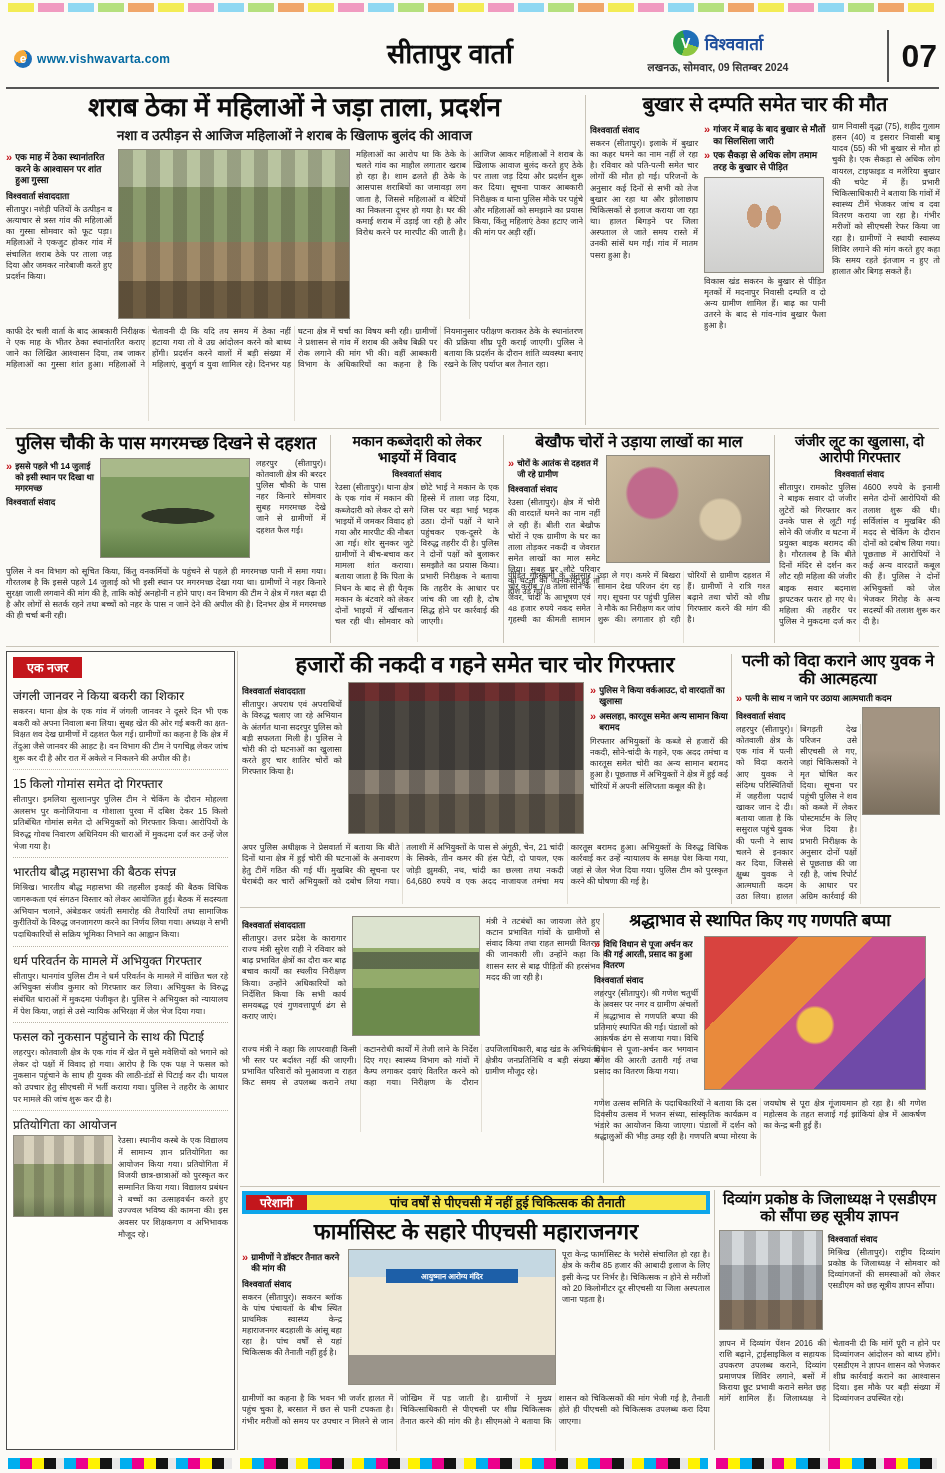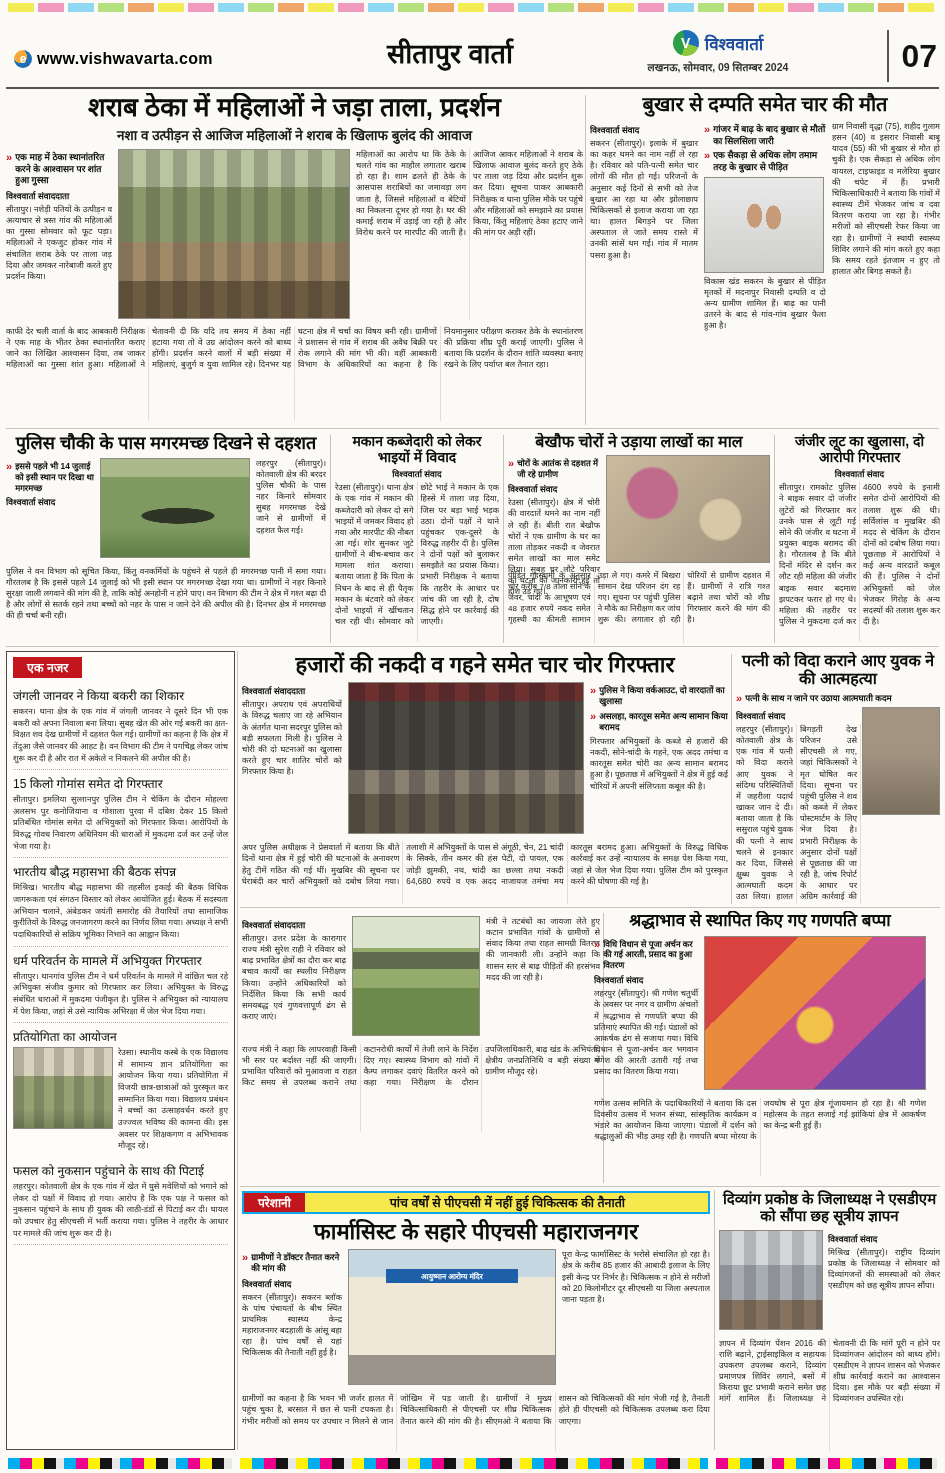--- a/index.html
+++ b/index.html
@@ -20,35 +20,35 @@
   .byline { font-weight:bold; font-size:8.6px; color:#111; margin:3px 0 2px; }
   .bullet { display:flex; gap:3px; font-size:9px; font-weight:bold; line-height:1.3; margin:3px 0; color:#111; }
   .bullet .mk { color:#c3161c; font-size:11px; line-height:1; flex:none; }
   .photo { border:1px solid #8f8b80; flex:none; position:relative; }
   .hr { position:absolute; height:1px; background:#c9c4b8; }
   .vr { position:absolute; width:1px; background:#c9c4b8; }
   .row { display:flex; gap:6px; }
   
   .mast-url { position:absolute; left:14px; top:38px; display:flex; align-items:center; gap:5px; }
   .globe { width:18px; height:18px; border-radius:50%; background:radial-gradient(circle at 35% 35%,#f4a83a 0 40%,#1f6fb8 41%); color:#fff; font-weight:bold; font-size:12px; display:flex; align-items:center; justify-content:center; }
-  .url-text { font-size:16px; font-weight:bold; color:#000000; letter-spacing:.3px; }
+  .url-text { font-size:12px; font-weight:bold; color:#0369a1; letter-spacing:.3px; }
   .edition-title { position:absolute; left:300px; top:22px; width:300px; text-align:center; font-size:27px; font-weight:bold; color:#0d0d0d; }
   .brand-wrap { position:absolute; left:618px; top:18px; width:200px; }
   .brand-row { display:flex; align-items:center; gap:6px; justify-content:center; }
   .vlogo { width:26px; height:26px; border-radius:50%; background:conic-gradient(from 200deg,#2e9e49 0 40%,#1f6fb8 40% 75%,#8dc63f 75%); color:#fff; font-weight:bold; font-size:14px; display:flex; align-items:center; justify-content:center; }
   .brand-name { font-size:17px; font-weight:bold; color:#1f4e9c; }
   .mast-date { text-align:center; font-size:10.5px; color:#333; margin-top:4px; font-weight:bold; }
   .pageno { position:absolute; right:8px; top:18px; height:52px; border-left:2px solid #555; padding-left:12px; display:flex; align-items:center; font-size:32px; font-weight:bold; color:#111; }
   
   .eknazar { border:1.5px solid #4a4a4a; padding:5px 6px; background:#fefdf9; }
   .eknazar-tab { display:inline-block; background:#c3161c; color:#fff; font-weight:bold; font-size:12.5px; padding:2px 14px; margin-bottom:4px; }
   .nz-title { font-size:12px; font-weight:normal; color:#111; margin:5px 0 2px; }
   .nz-body { font-size:8.2px; line-height:1.42; text-align:justify; color:#2a2a2a; padding-bottom:5px; border-bottom:1px dotted #b9b4a6; }
   
-  .band { background:#f7e84e; display:flex; align-items:center; gap:10px; padding-right:8px; border:2px solid #0ea5e9; }
+  .band { background:#f7e84e; display:flex; align-items:center; gap:10px; padding-right:8px; border:4px solid #0ea5e9; }
   .band-tag { background:#c3161c; color:#fff; font-weight:bold; font-size:12px; padding:3px 14px; flex:none; }
   .band-text { flex:1; text-align:center; font-weight:bold; font-size:12.5px; color:#111; }
   .strip { position:absolute; }
 </style>
 </head>
 <body>
 
 <div class="page">
 
   <div class="strip" style="left:8px;top:3px;width:929px;height:9px;background:repeating-linear-gradient(90deg,#f3ec55 0 26px,#fbfaf6 26px 30px,#f09ac0 30px 56px,#fbfaf6 56px 60px,#8fd8f2 60px 86px,#fbfaf6 86px 90px,#b5e07e 90px 116px,#fbfaf6 116px 120px,#f0a66a 120px 146px,#fbfaf6 146px 150px);"></div>
@@ -181,29 +181,29 @@
     </div>
     <div>
       <div class="nz-title">भारतीय बौद्ध महासभा की बैठक संपन्न</div>
       <div class="nz-body">मिश्रिख। भारतीय बौद्ध महासभा की तहसील इकाई की बैठक विधिक जागरूकता एवं संगठन विस्तार को लेकर आयोजित हुई। बैठक में सदस्यता अभियान चलाने, अंबेडकर जयंती समारोह की तैयारियों तथा सामाजिक कुरीतियों के विरुद्ध जनजागरण करने का निर्णय लिया गया। अध्यक्ष ने सभी पदाधिकारियों से सक्रिय भूमिका निभाने का आह्वान किया।</div>
     </div>
     <div>
       <div class="nz-title">धर्म परिवर्तन के मामले में अभियुक्त गिरफ्तार</div>
       <div class="nz-body">सीतापुर। थानगांव पुलिस टीम ने धर्म परिवर्तन के मामले में वांछित चल रहे अभियुक्त संजीव कुमार को गिरफ्तार कर लिया। अभियुक्त के विरुद्ध संबंधित धाराओं में मुकदमा पंजीकृत है। पुलिस ने अभियुक्त को न्यायालय में पेश किया, जहां से उसे न्यायिक अभिरक्षा में जेल भेज दिया गया।</div>
     </div>
     <div>
+      <div class="nz-title">फसल को नुकसान पहुंचाने के साथ की पिटाई</div>
+      <div class="nz-body">लहरपुर। कोतवाली क्षेत्र के एक गांव में खेत में घुसे मवेशियों को भगाने को लेकर दो पक्षों में विवाद हो गया। आरोप है कि एक पक्ष ने फसल को नुकसान पहुंचाने के साथ ही युवक की लाठी-डंडों से पिटाई कर दी। घायल को उपचार हेतु सीएचसी में भर्ती कराया गया। पुलिस ने तहरीर के आधार पर मामले की जांच शुरू कर दी है।</div>
+    </div>
+    <div>
       <div class="nz-title">प्रतियोगिता का आयोजन</div>
       <div class="row" style="gap:5px">
         <div class="photo" style="width:100px;height:82px;background:repeating-linear-gradient(90deg,rgba(35,30,25,.2) 0 10px,transparent 10px 20px),linear-gradient(180deg,#d9d2bd 0 35%,#97a274 35% 75%,#77855c);"></div>
         <div class="nz-body" style="flex:1;border-bottom:none">रेउसा। स्थानीय कस्बे के एक विद्यालय में सामान्य ज्ञान प्रतियोगिता का आयोजन किया गया। प्रतियोगिता में विजयी छात्र-छात्राओं को पुरस्कृत कर सम्मानित किया गया। विद्यालय प्रबंधन ने बच्चों का उत्साहवर्धन करते हुए उज्ज्वल भविष्य की कामना की। इस अवसर पर शिक्षकगण व अभिभावक मौजूद रहे।</div>
       </div>
-    </div>
-    <div>
-      <div class="nz-title">फसल को नुकसान पहुंचाने के साथ की पिटाई</div>
-      <div class="nz-body">लहरपुर। कोतवाली क्षेत्र के एक गांव में खेत में घुसे मवेशियों को भगाने को लेकर दो पक्षों में विवाद हो गया। आरोप है कि एक पक्ष ने फसल को नुकसान पहुंचाने के साथ ही युवक की लाठी-डंडों से पिटाई कर दी। घायल को उपचार हेतु सीएचसी में भर्ती कराया गया। पुलिस ने तहरीर के आधार पर मामले की जांच शुरू कर दी है।</div>
     </div>
   </div>
 
   <div class="vr" style="left:237px;top:651px;height:799px"></div>
 
   <div class="sec" style="left:242px;top:652px;width:486px;height:252px">
     <div class="hl" style="font-size:22px;white-space:nowrap">हजारों की नकदी व गहने समेत चार चोर गिरफ्तार</div>
     <div class="row" style="margin-top:5px;height:156px">
       <div style="width:100px;flex:none">
         <div class="byline">विश्ववार्ता संवाददाता</div>

